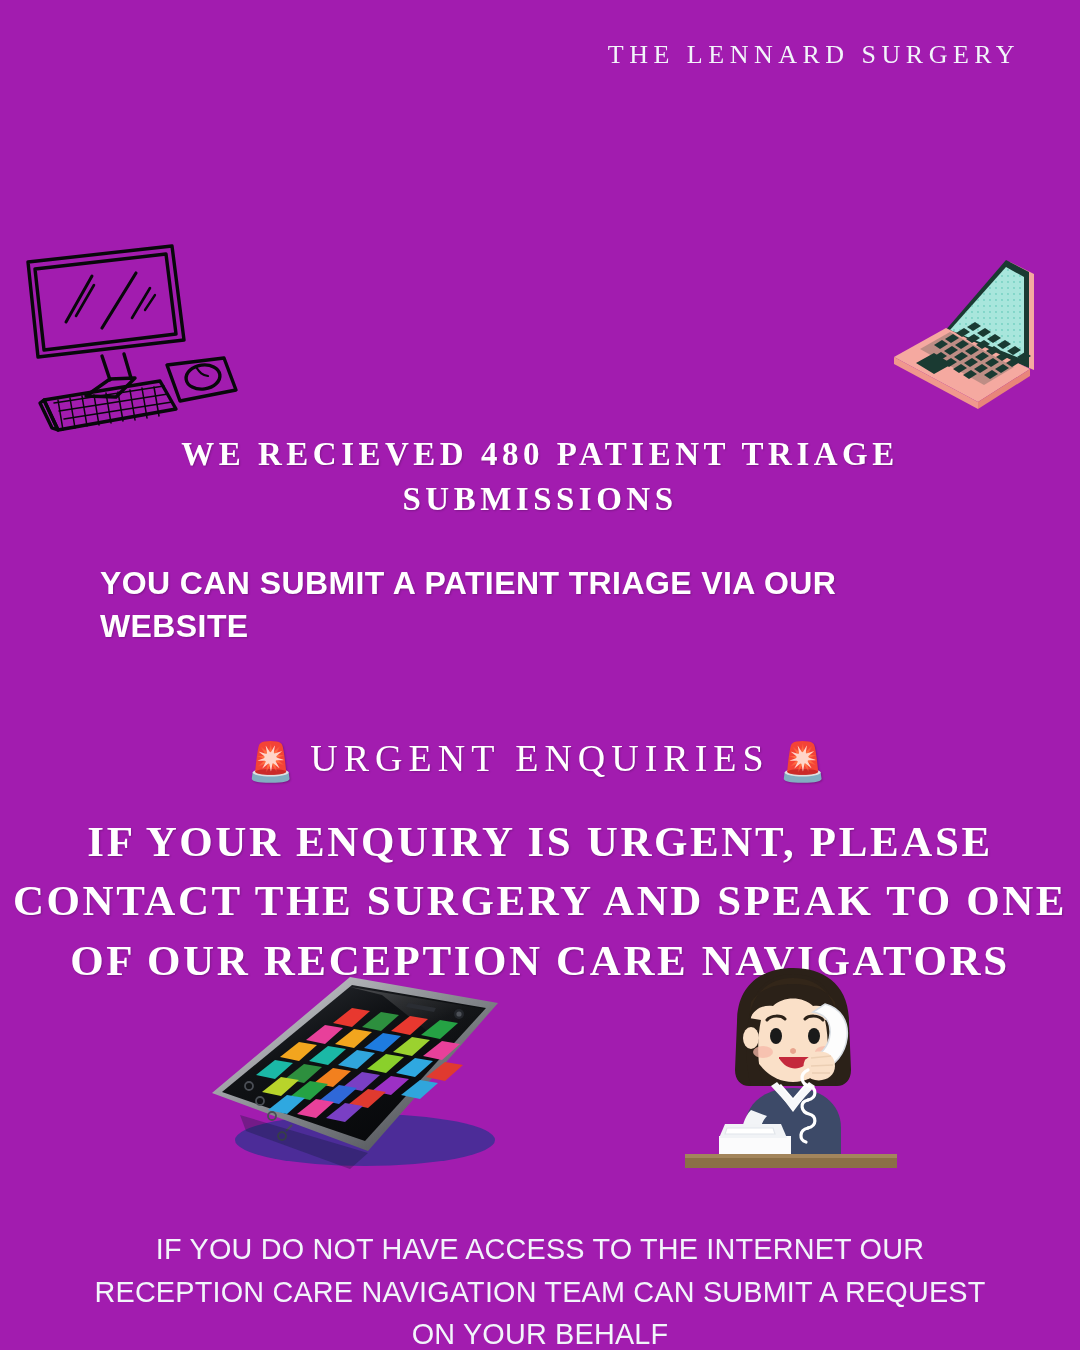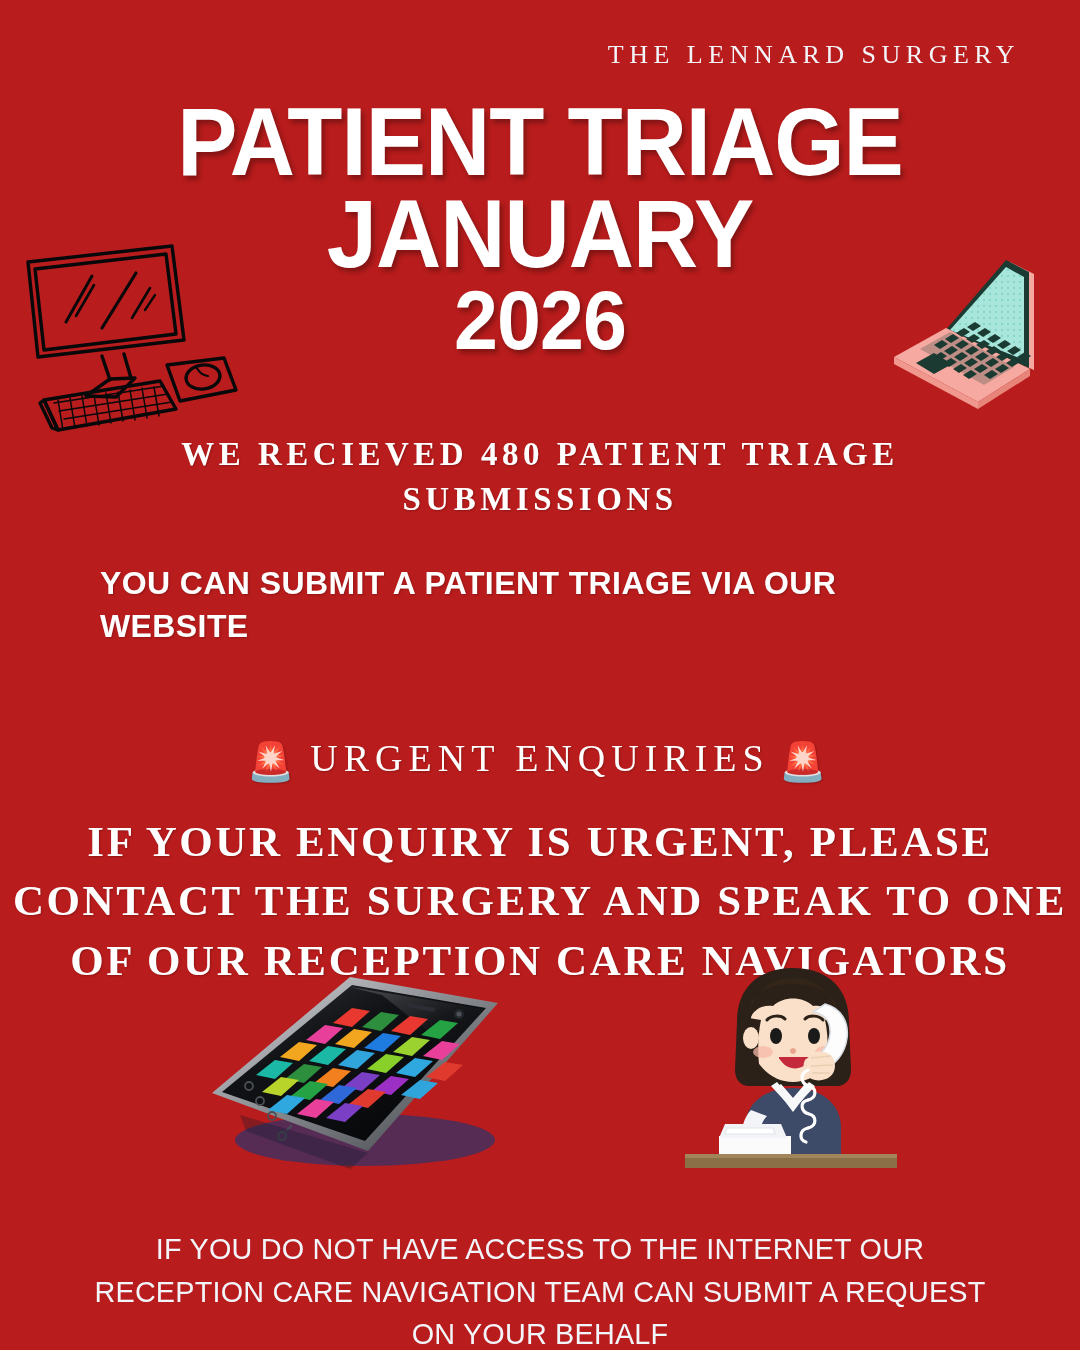--- a/index.html
+++ b/index.html
@@ -6,21 +6,21 @@
   html,body { width:1080px; height:1350px; }
   body {
     background:#0a4cab;
     font-family:"Liberation Sans", sans-serif;
     overflow:hidden;
     position:relative;
   }
   .poster {
     position:absolute; inset:0;
     width:1080px; height:1350px;
-    background:#b91c1c;
+    background:#a21caf;
     overflow:hidden;
   }
 
   
   .brand {
     position:absolute;
     top:40px; right:60px;
     font-family:"Liberation Serif", serif;
     font-size:26px;
     letter-spacing:5.5px;
@@ -127,25 +127,20 @@
   #phone-art   { left:200px; top:965px;  width:320px; height:215px; }
   #recept-art  { left:675px; top:960px;  width:235px; height:215px; }
 </style>
 </head>
 <body>
 
 <div class="poster">
 
   <div class="brand">THE LENNARD SURGERY</div>
 
-  <div class="title-block">
-    <div class="title-line title-l1">PATIENT TRIAGE</div>
-    <div class="title-line title-l2">JANUARY</div>
-    <div class="title-line title-l3">2026</div>
-  </div>
 
   <div class="serif-stat">WE RECIEVED 480 PATIENT TRIAGE SUBMISSIONS</div>
 
   <div class="sans-block">
     <span>YOU CAN SUBMIT A PATIENT TRIAGE VIA OUR WEBSITE</span>
   </div>
 
   <div class="urgent-head">
     <span class="siren">🚨</span><span>URGENT ENQUIRIES</span><span class="siren">🚨</span>
   </div>

